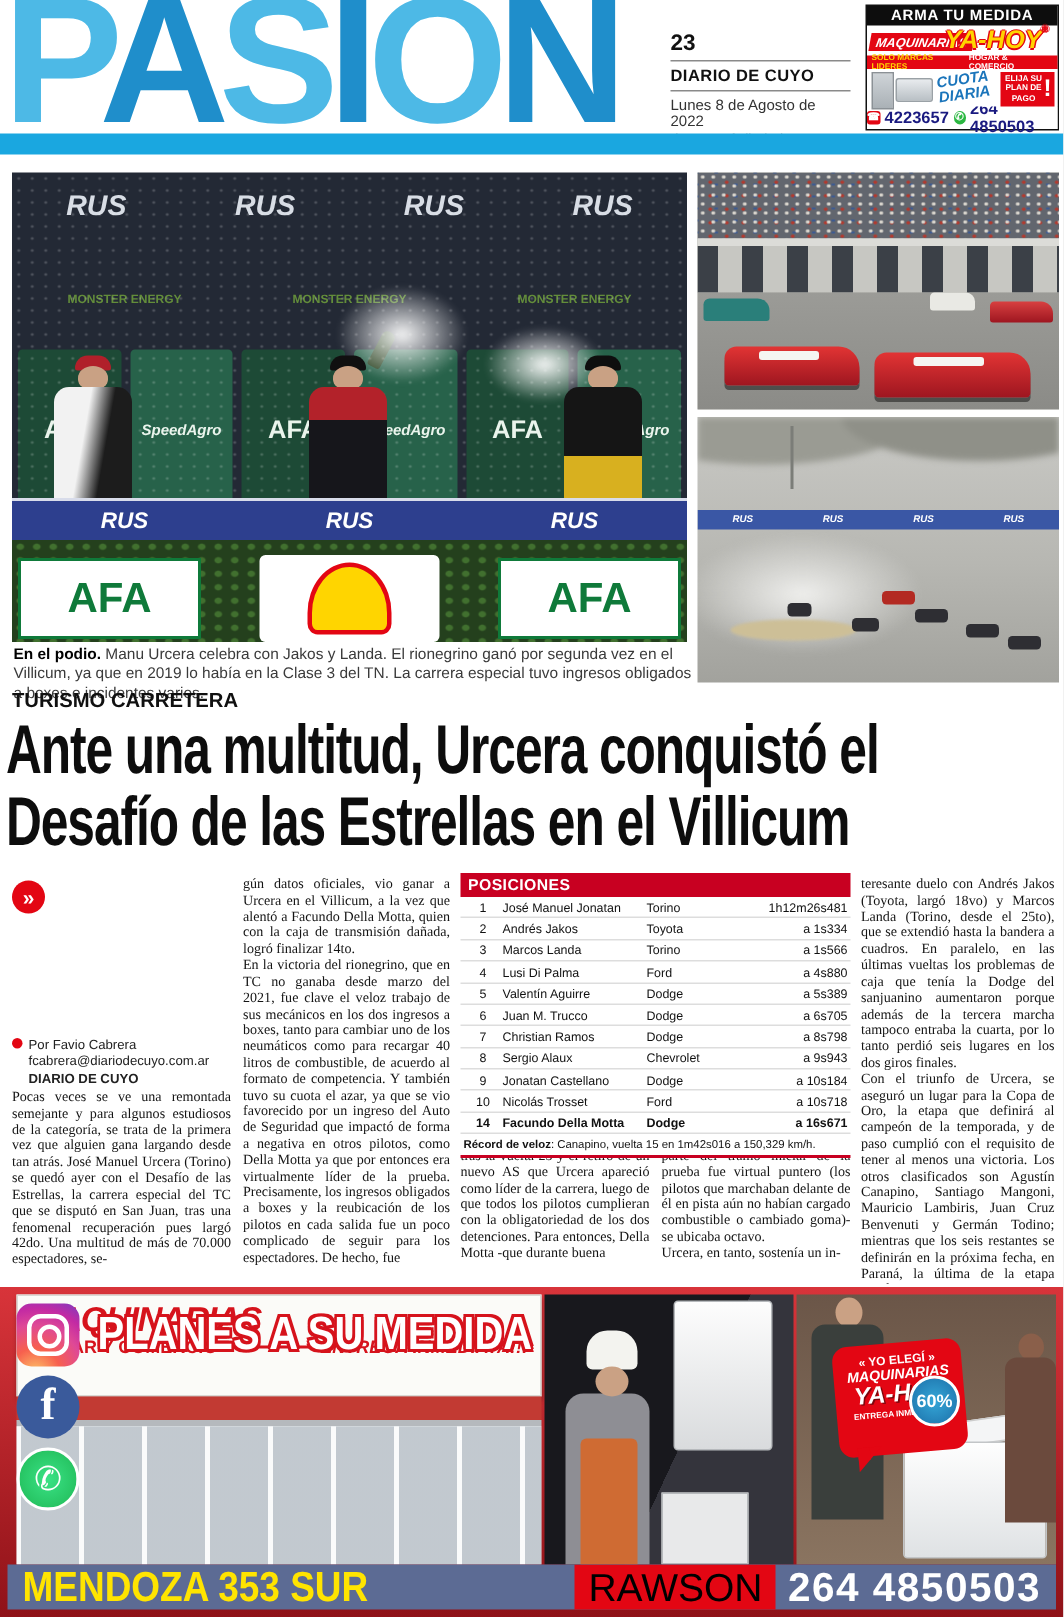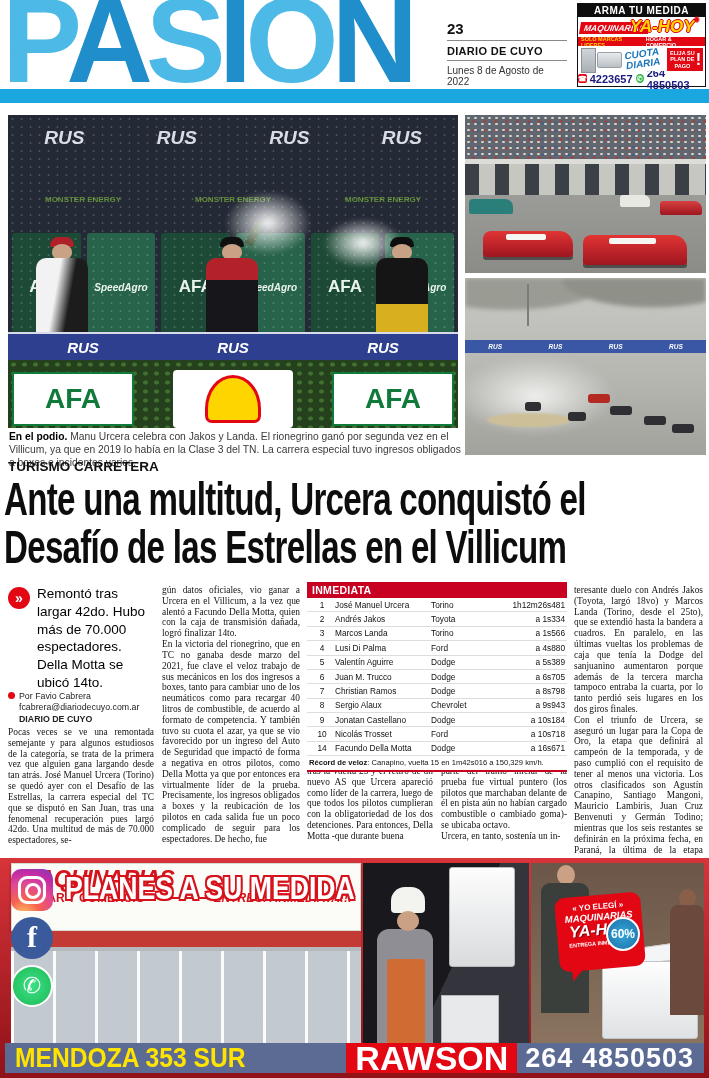--- a/index.html
+++ b/index.html
@@ -161,21 +161,21 @@
   .c5{position:absolute;left:574px;top:585px;width:129px;height:271px;overflow:hidden}
 
   
   .standings{position:absolute;left:307px;top:582px;width:260px;background:#fff}
   .st-title{background:#c80021;color:#fff;font-weight:800;font-size:10.5px;padding:2px 5px;letter-spacing:.3px}
   .st-head,.st-row{display:grid;grid-template-columns:26px 1fr 62px 72px;align-items:center}
   .st-head{font-size:7.8px;font-weight:700;padding:3px 2px 2px;border-bottom:1px solid #999}
   .st-row{font-size:8.3px;padding:1.7px 2px;border-bottom:1px solid #ddd}
   .st-row .pos{text-align:center}
   .st-head .time,.st-row .time{text-align:right}
-  .st-row.bold{font-weight:400}
+  .st-row.bold{font-weight:700}
   .st-notes{font-size:7.6px;line-height:1.3;padding:3px 2px 2px;border-bottom:1px solid #bbb;text-align:justify}
   .st-record{font-size:7.6px;padding:2px 2px 3px;border-bottom:2px solid #c80021}
 
   
   .footer-ad{position:absolute;left:0;top:858px;width:709px;height:220px;
              background:linear-gradient(#d8343a,#8f1218);padding:5px;box-sizing:border-box}
   .fa-inner{position:relative;width:100%;height:100%}
   .fa-sign{position:absolute;left:6px;top:0;width:350px;height:68px;background:#fbfbf8;
            border:1px solid #d9d9d4;box-shadow:0 2px 3px rgba(0,0,0,.35);padding:2px 8px;box-sizing:border-box}
   .fa-row1{display:flex;align-items:baseline;justify-content:space-between}
@@ -234,21 +234,21 @@
   .badge60{position:absolute;right:64px;top:54px;width:34px;height:34px;border-radius:50%;z-index:3;
            background:radial-gradient(#35a7d8,#1c6fa8);color:#fff;font-weight:900;font-size:12px;
            display:flex;align-items:center;justify-content:center;border:2px solid #fff;box-sizing:border-box}
   .woman-head{position:absolute;right:8px;top:26px;width:17px;height:18px;background:#8a5f4a;border-radius:50%}
   .woman-body{position:absolute;right:0;top:42px;width:34px;height:110px;background:#6b4a3d;border-radius:8px 8px 0 0}
   .fa-bar{position:absolute;left:0;right:0;bottom:0;height:30px;background:#5c6b94;display:flex;
           align-items:center;justify-content:space-between;padding:0 10px;box-sizing:border-box;overflow:hidden}
   .bar-addr{color:#ffe400;font-weight:900;font-size:28px;white-space:nowrap;
             transform:scaleX(.88);transform-origin:0 50%}
   .bar-right{display:flex;align-items:center;gap:8px}
-  .bar-city{background:#e30613;color:#ffffff;font-weight:700;font-size:34px;padding:0 9px;white-space:nowrap}
+  .bar-city{background:#e30613;color:#000000;font-weight:400;font-size:26px;padding:0 9px;white-space:nowrap}
   .bar-phone{color:#fff;font-weight:900;font-size:27px;letter-spacing:1px;white-space:nowrap}
 </style>
 </head>
 <body>
 
 <div class="page">
 
   <div class="logo"><span class="lt1">P</span><span class="lt2">A</span><span class="lt1">S</span><span class="lt2">I</span><span class="lt1">O</span><span class="lt2">N</span></div>
 
   <div class="dateline">
@@ -379,21 +379,20 @@
 
   <div class="section-label">TURISMO CARRETERA</div>
 
   <div class="headline">
     <span class="hl">Ante una multitud, Urcera conquistó el</span>
     <span class="hl">Desafío de las Estrellas en el Villicum</span>
   </div>
 
   <div class="kicker">
     <div class="kick-icon">»</div>
-    <div class="kick-text">Remontó tras largar 42do. Hubo más de 70.000 espectadores. Della Motta se ubicó 14to.</div>
   </div>
   <div class="byline">
     <div><span class="dot"></span><span>Por Favio Cabrera</span></div>
     <div style="margin-left:11px">fcabrera@diariodecuyo.com.ar</div>
     <div style="margin-left:11px" class="by-org">DIARIO DE CUYO</div>
   </div>
 
   <div class="serif c1">
     <p>Pocas veces se ve una remontada semejante y para algunos estudiosos de la categoría, se trata de la primera vez que alguien gana largando desde tan atrás. José Manuel Urcera (Torino) se quedó ayer con el Desafío de las Estrellas, la carrera especial del TC que se disputó en San Juan, tras una fenomenal recuperación pues largó 42do. Una multitud de más de 70.000 espectadores, se-</p>
   </div>
@@ -407,24 +406,24 @@
   <div class="serif c4">
     <p>parte del tramo inicial de la prueba fue virtual puntero (los pilotos que marchaban delante de él en pista aún no habían cargado combustible o cambiado goma)- se ubicaba octavo.</p>
     <p>Urcera, en tanto, sostenía un in-</p>
   </div>
   <div class="serif c5">
     <p>teresante duelo con Andrés Jakos (Toyota, largó 18vo) y Marcos Landa (Torino, desde el 25to), que se extendió hasta la bandera a cuadros. En paralelo, en las últimas vueltas los problemas de caja que tenía la Dodge del sanjuanino aumentaron porque además de la tercera marcha tampoco entraba la cuarta, por lo tanto perdió seis lugares en los dos giros finales.</p>
     <p>Con el triunfo de Urcera, se aseguró un lugar para la Copa de Oro, la etapa que definirá al campeón de la temporada, y de paso cumplió con el requisito de tener al menos una victoria. Los otros clasificados son Agustín Canapino, Santiago Mangoni, Mauricio Lambiris, Juan Cruz Benvenuti y Germán Todino; mientras que los seis restantes se definirán en la próxima fecha, en Paraná, la última de la etapa regular.</p>
   </div>
 
   <div class="standings">
-    <div class="st-title">INMEDIATA</div>
+    <div class="st-title">POSICIONES</div>
     <div class="st-row">
         <span class="pos">1</span>
-        <span>José Manuel Urcera</span>
+        <span>José Manuel Jonatan</span>
         <span>Torino</span>
         <span class="time">1h12m26s481</span>
       </div>
     <div class="st-row">
         <span class="pos">2</span>
         <span>Andrés Jakos</span>
         <span>Toyota</span>
         <span class="time">a 1s334</span>
       </div>
     <div class="st-row">

